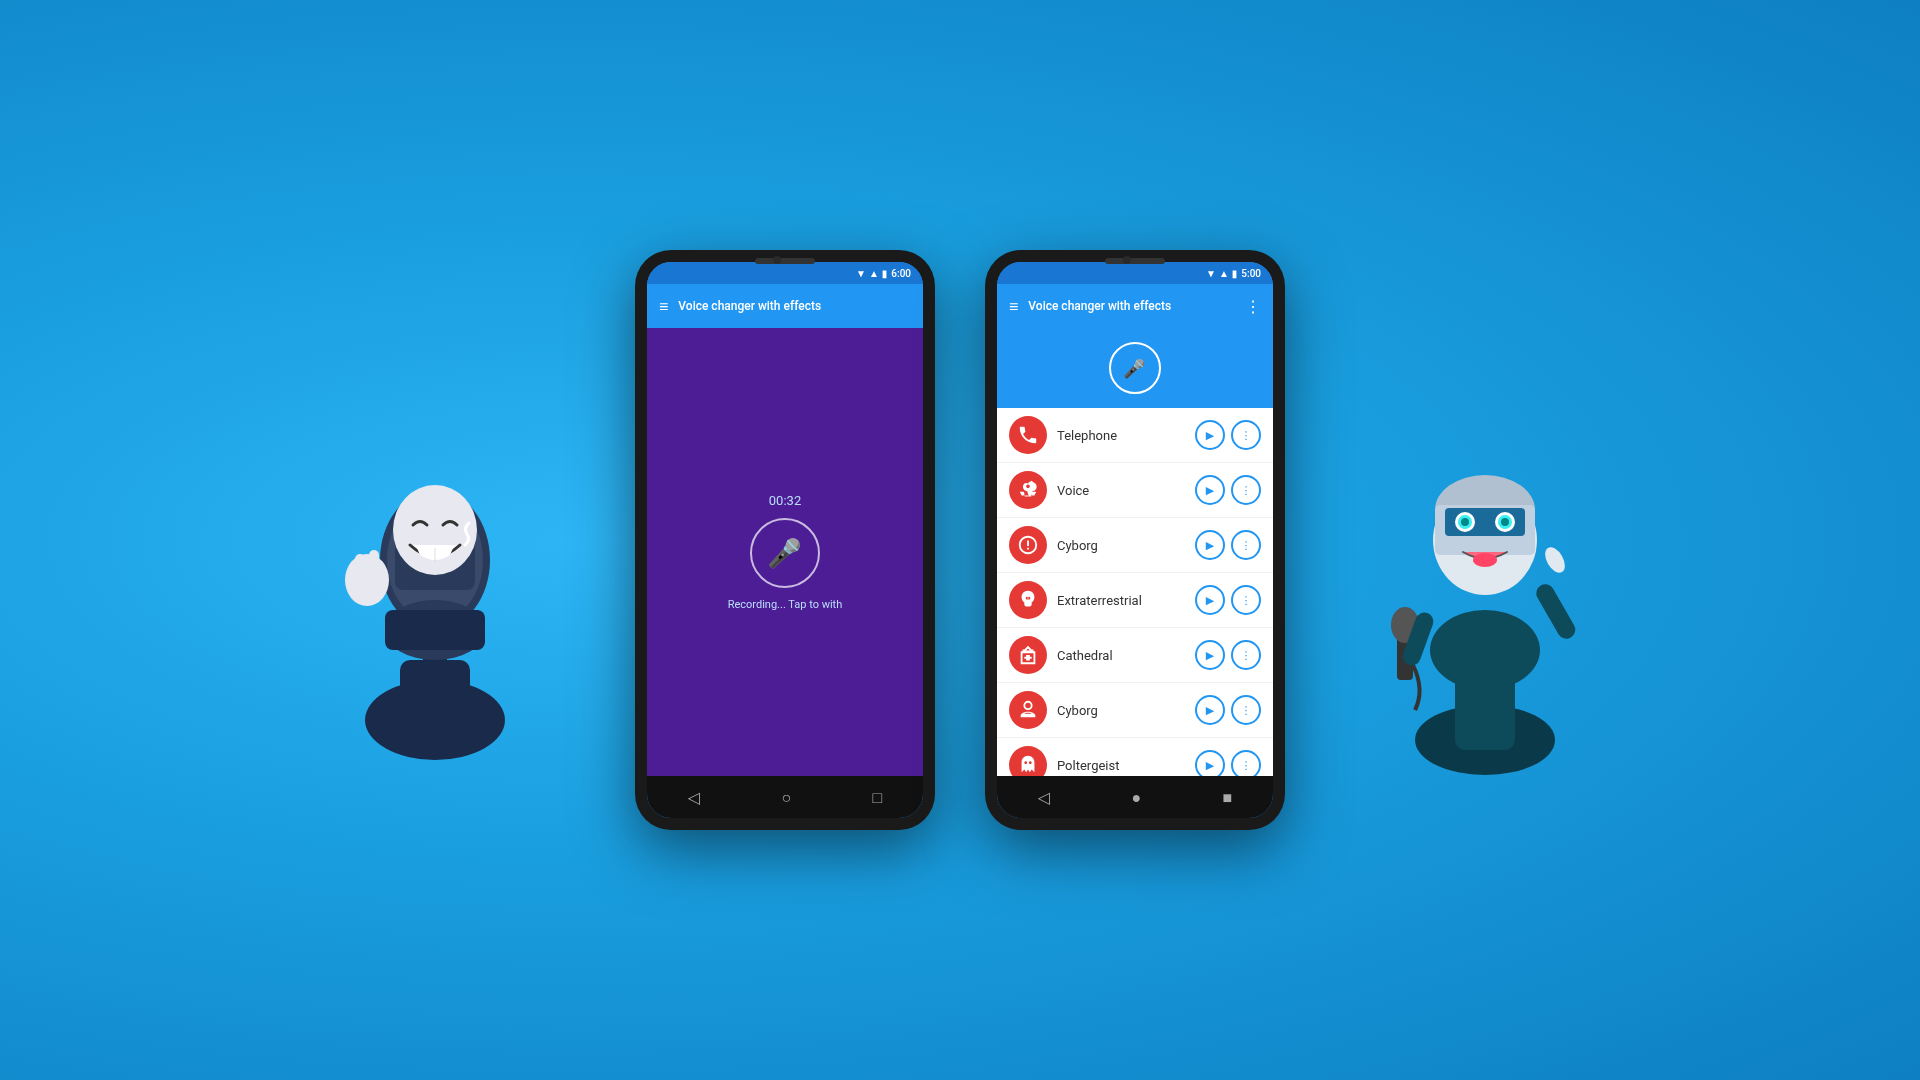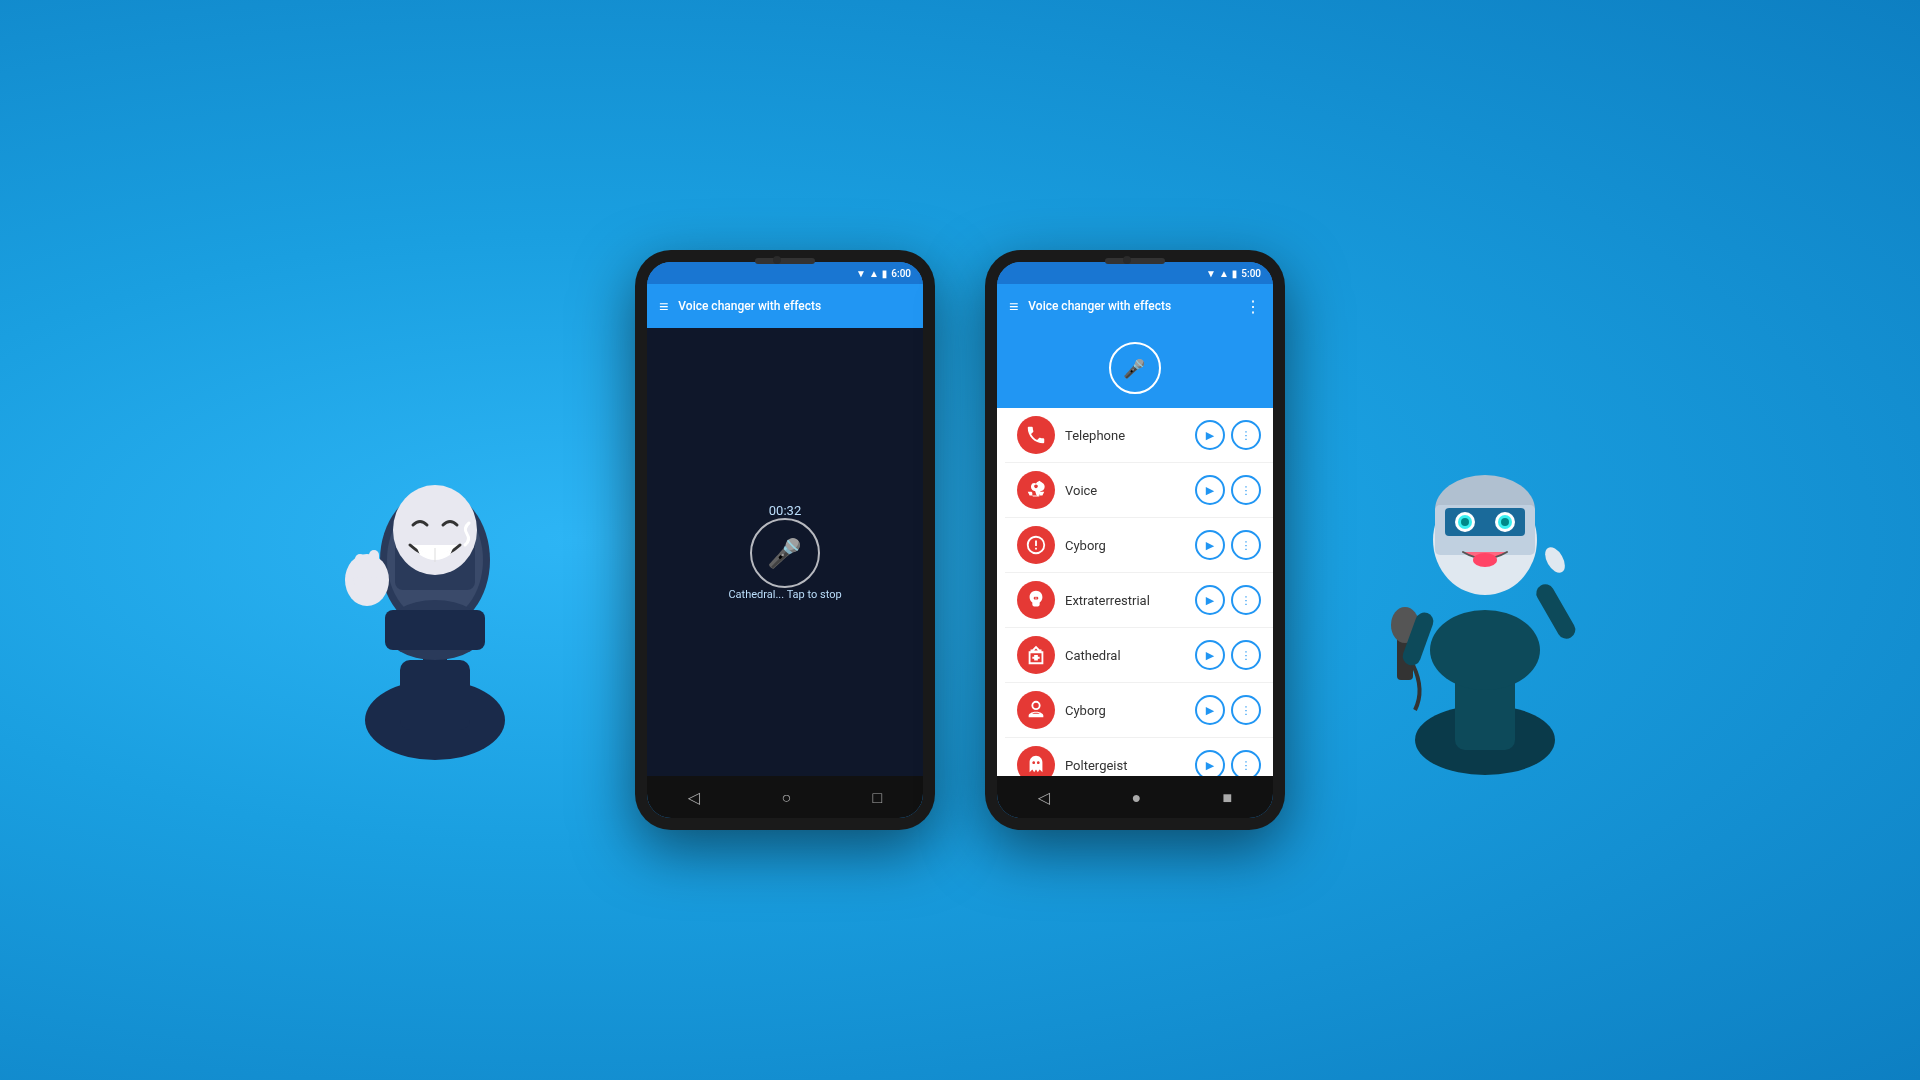--- a/index.html
+++ b/index.html
@@ -142,21 +142,22 @@
       font-size: 16px;
     }
 
     
     .screen1-content {
       flex: 1;
       display: flex;
       flex-direction: column;
       align-items: center;
       justify-content: center;
-      background: #0f172a;
+      background: #4c1d95;
+      gap: 10px;
     }
 
     .timer-text {
       color: #bbdefb;
       font-size: 13px;
     }
 
     .mic-circle {
       width: 70px;
       height: 70px;
@@ -215,21 +216,20 @@
       border-radius: 50%;
       border: 2px solid white;
       display: flex;
       align-items: center;
       justify-content: center;
     }
 
     .effects-list {
       flex: 1;
       overflow: hidden;
-      padding-left: 8px;
     }
 
     .effect-item {
       display: flex;
       align-items: center;
       padding: 8px 12px;
       border-bottom: 1px solid #f0f0f0;
       gap: 10px;
       background: white;
     }
@@ -350,21 +350,21 @@
         <div class="app-bar">
           <span class="hamburger-icon">≡</span>
           <span class="app-title">Voice changer with effects</span>
         </div>
 
         <div class="screen1-content">
           <span class="timer-text">00:32</span>
           <div class="mic-circle">
             <span class="mic-icon-large">🎤</span>
           </div>
-          <span class="recording-text">Cathedral... Tap to stop</span>
+          <span class="recording-text">Recording... Tap to with</span>
         </div>
 
         <div class="nav-bar">
           <span class="nav-btn">◁</span>
           <span class="nav-btn">○</span>
           <span class="nav-btn">□</span>
         </div>
       </div>
     </div>
 

